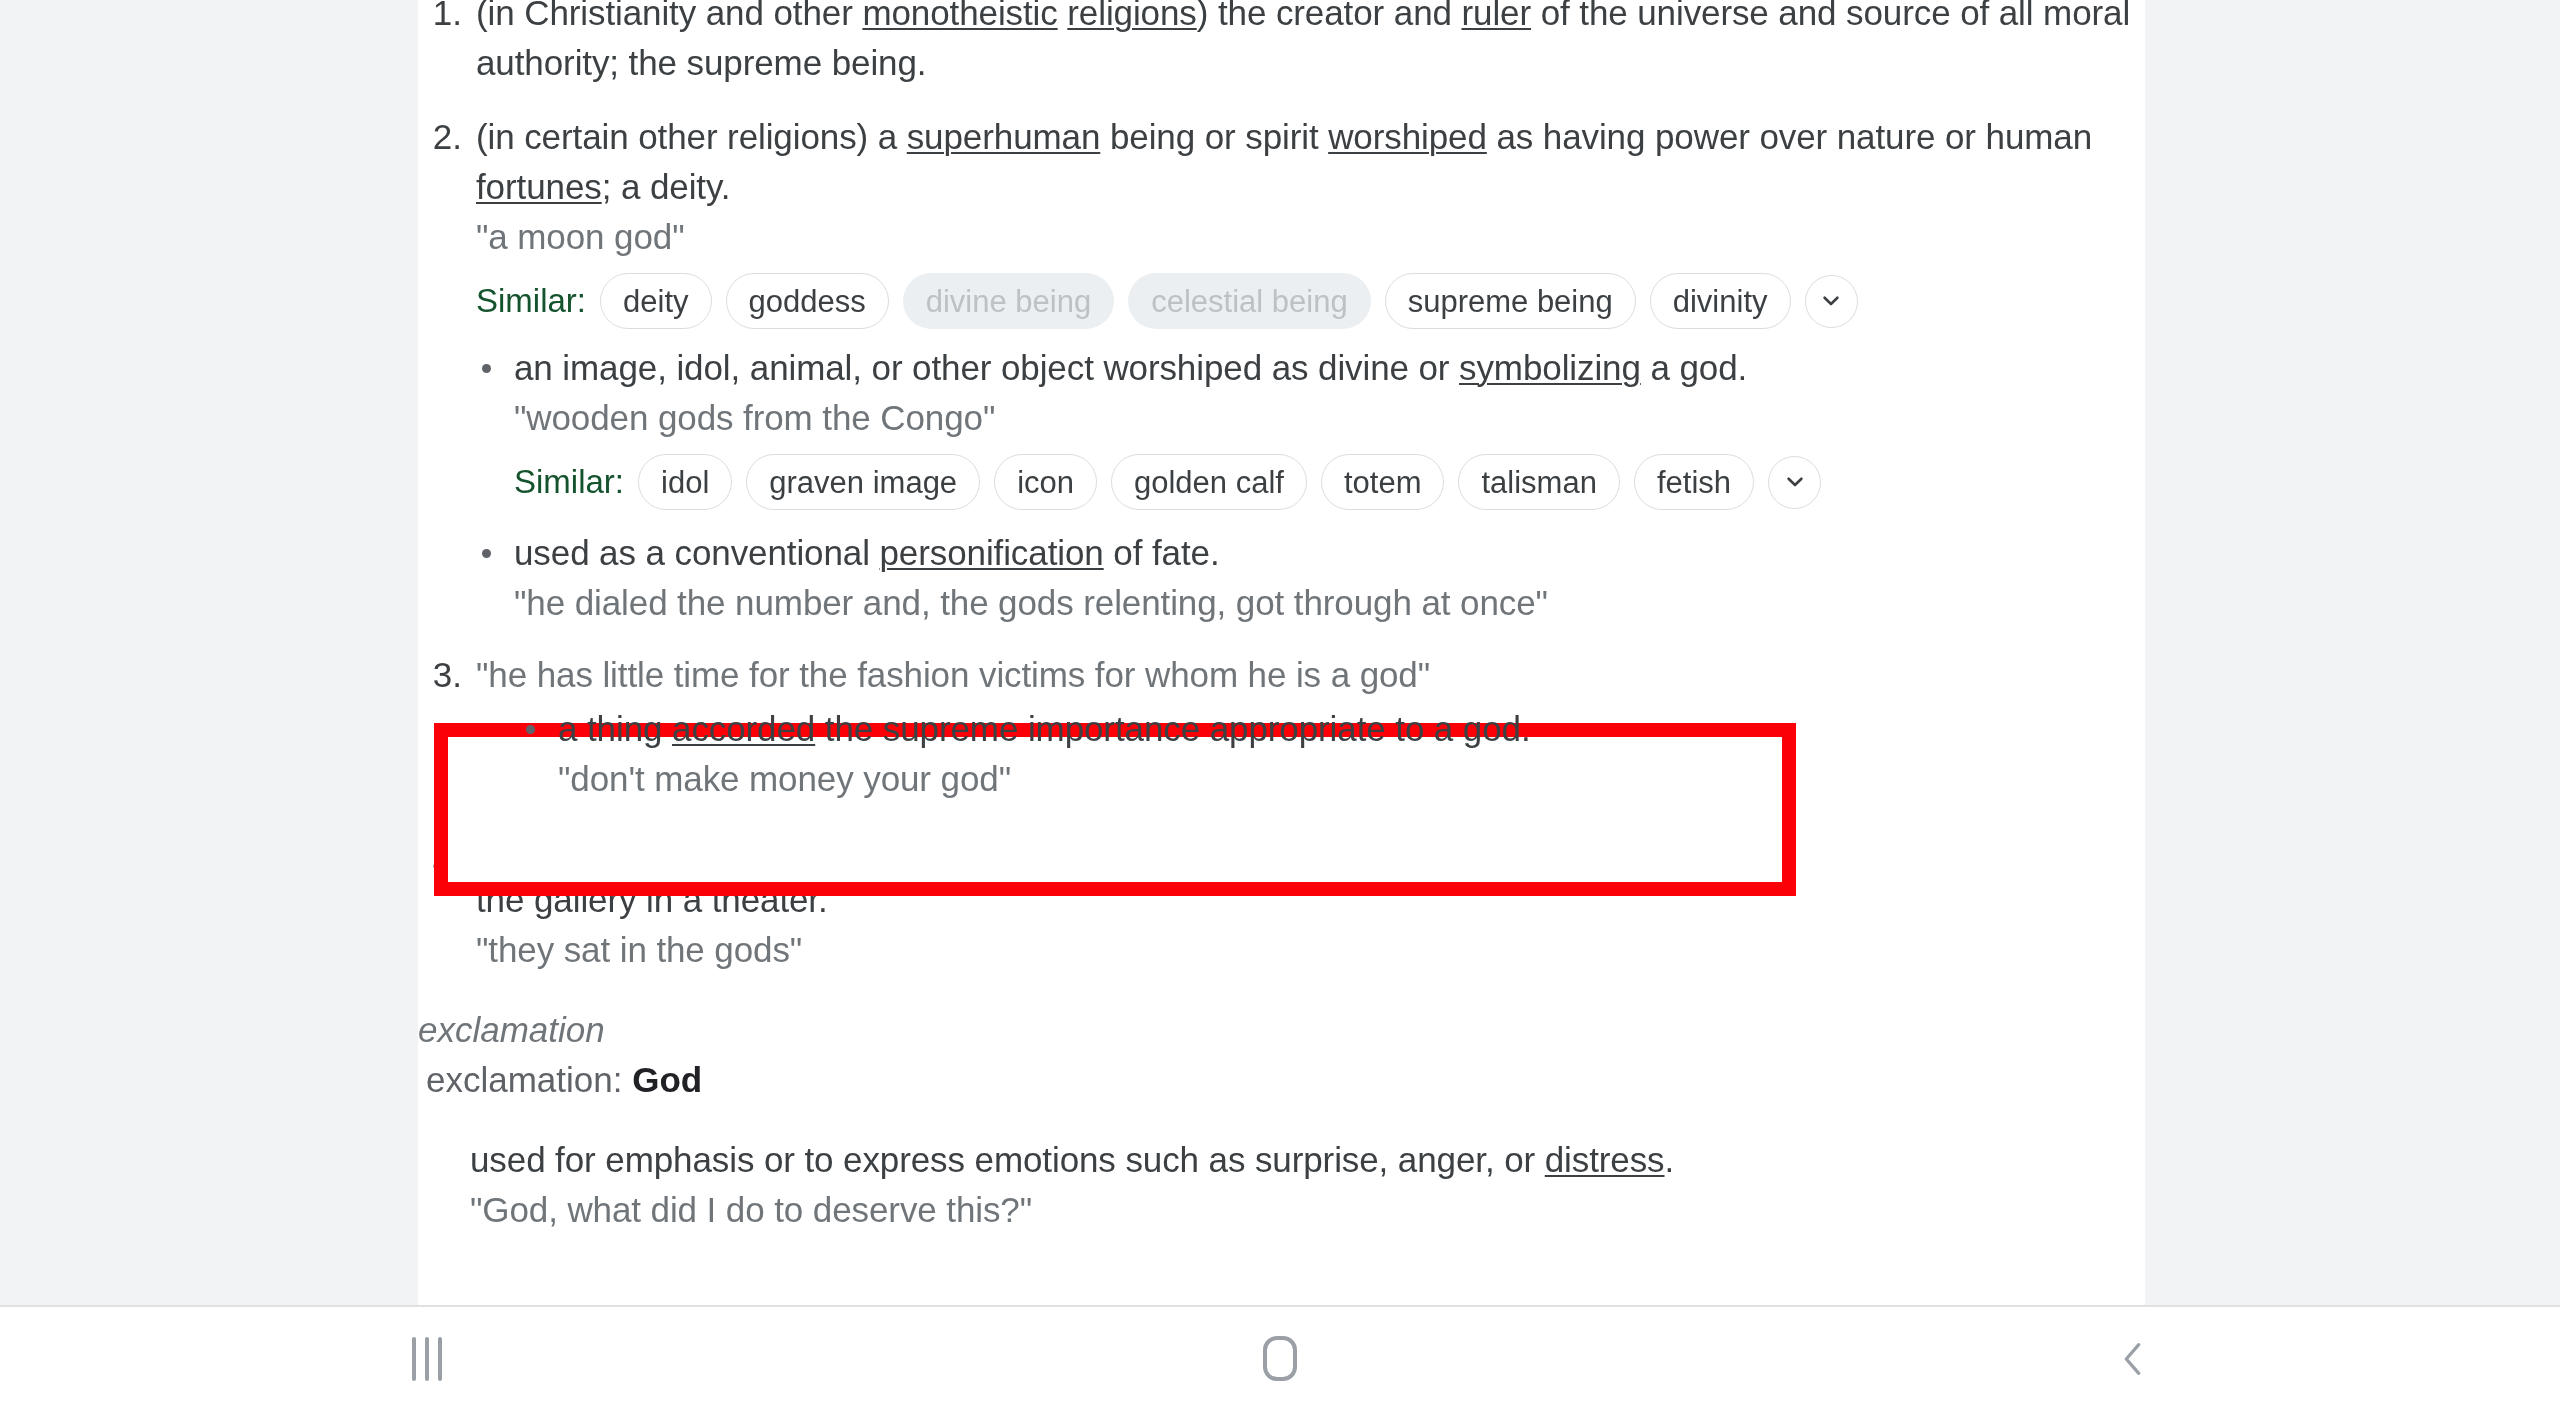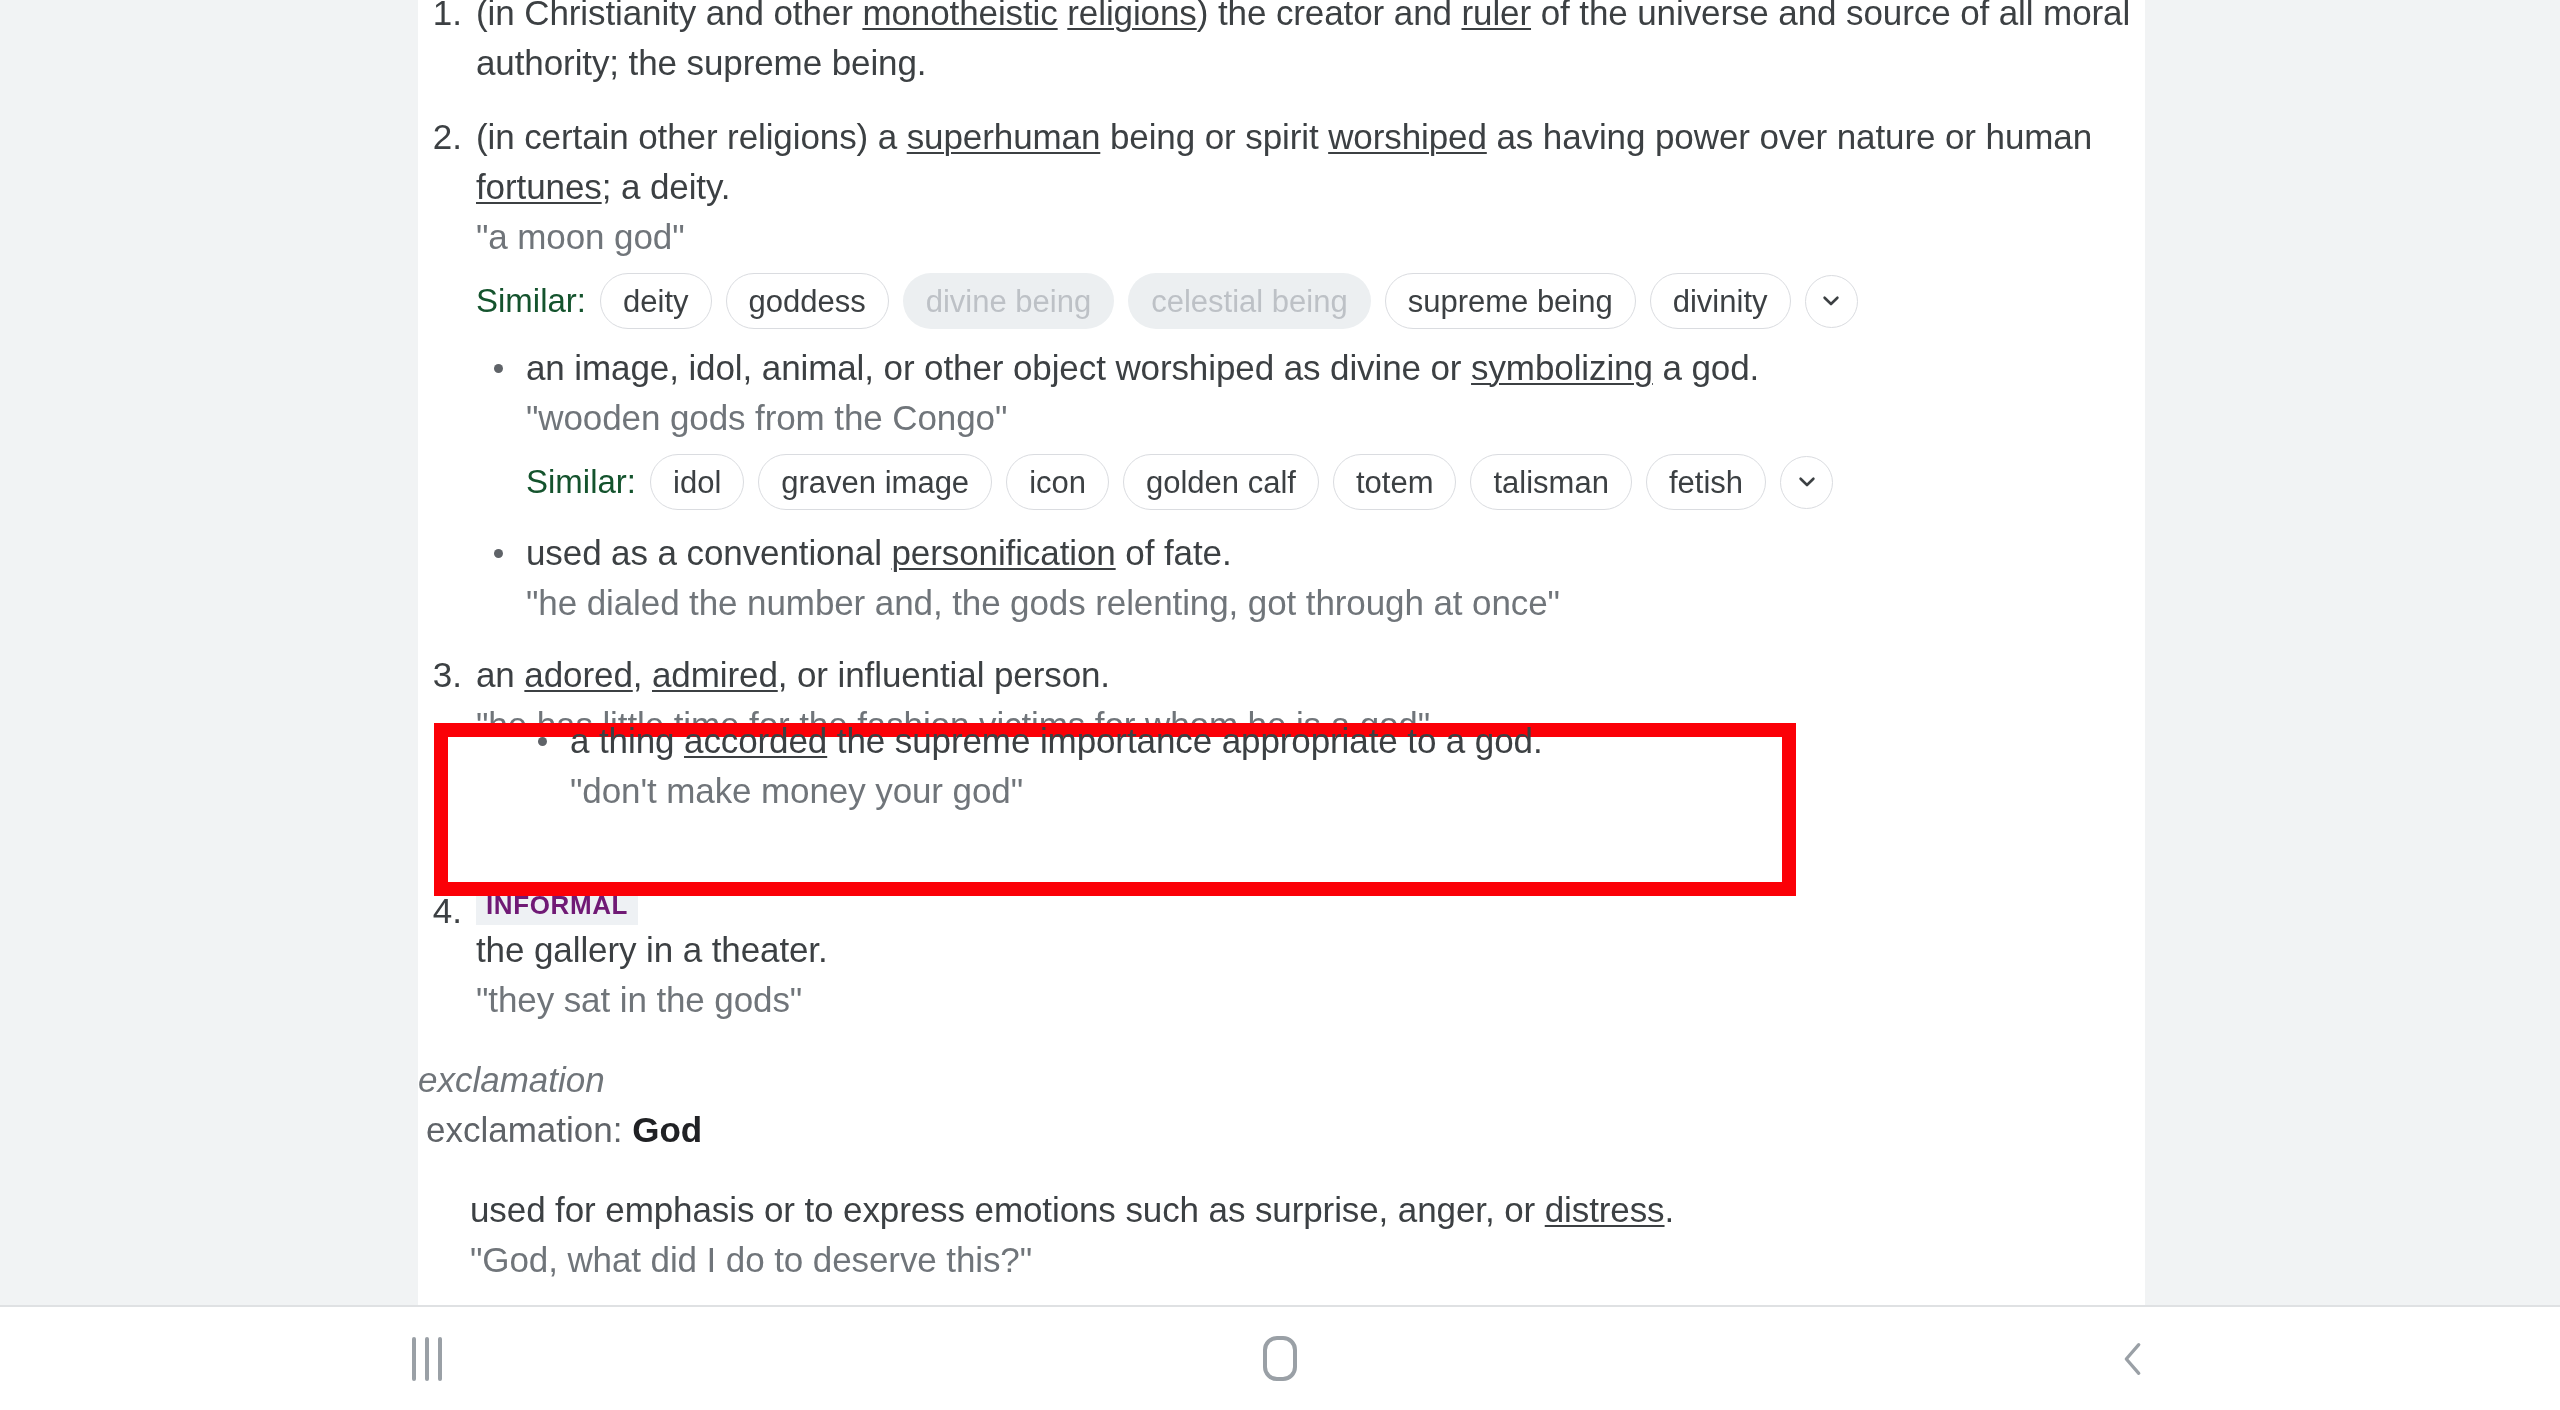--- a/index.html
+++ b/index.html
@@ -78,21 +78,21 @@
     text-align: right;
     color: #3c4043;
     font-size: 35px;
     line-height: 50px;
   }
   .sense-body { display: block; }
 
   
   ul.sub-list {
     list-style: none;
-    margin: 12px;
+    margin: 0;
     padding: 0;
   }
   li.sub-item {
     position: relative;
     padding-left: 38px;
     margin-top: 14px;
   }
   li.sub-item::before {
     content: "";
     position: absolute;
@@ -311,21 +311,20 @@
 
             <li class="sub-item" style="margin-top:18px;">
               <span class="defn-text"><span>used as a conventional </span><span class="lnk">personification</span><span> of fate.</span></span>
               <div class="quote-text">"he dialed the number and, the gods relenting, got through at once"</div>
             </li>
           </ul>
         </li>
 
         <li class="sense" style="margin-top:22px;">
           <span class="sense-num">3.</span>
-          <span class="sense-body defn-text"><span>an </span><span class="lnk">adored</span><span>, </span><span class="lnk">admired</span><span>, or influential person.</span></span>
           <div class="quote-text">"he has little time for the fashion victims for whom he is a god"</div>
 
           <ul class="sub-list">
             <li class="sub-item" style="margin-top:16px;">
               <span class="defn-text"><span>a thing </span><span class="lnk">accorded</span><span> the supreme importance appropriate to a god.</span></span>
               <div class="quote-text">"don't make money your god"</div>
             </li>
           </ul>
         </li>
 

